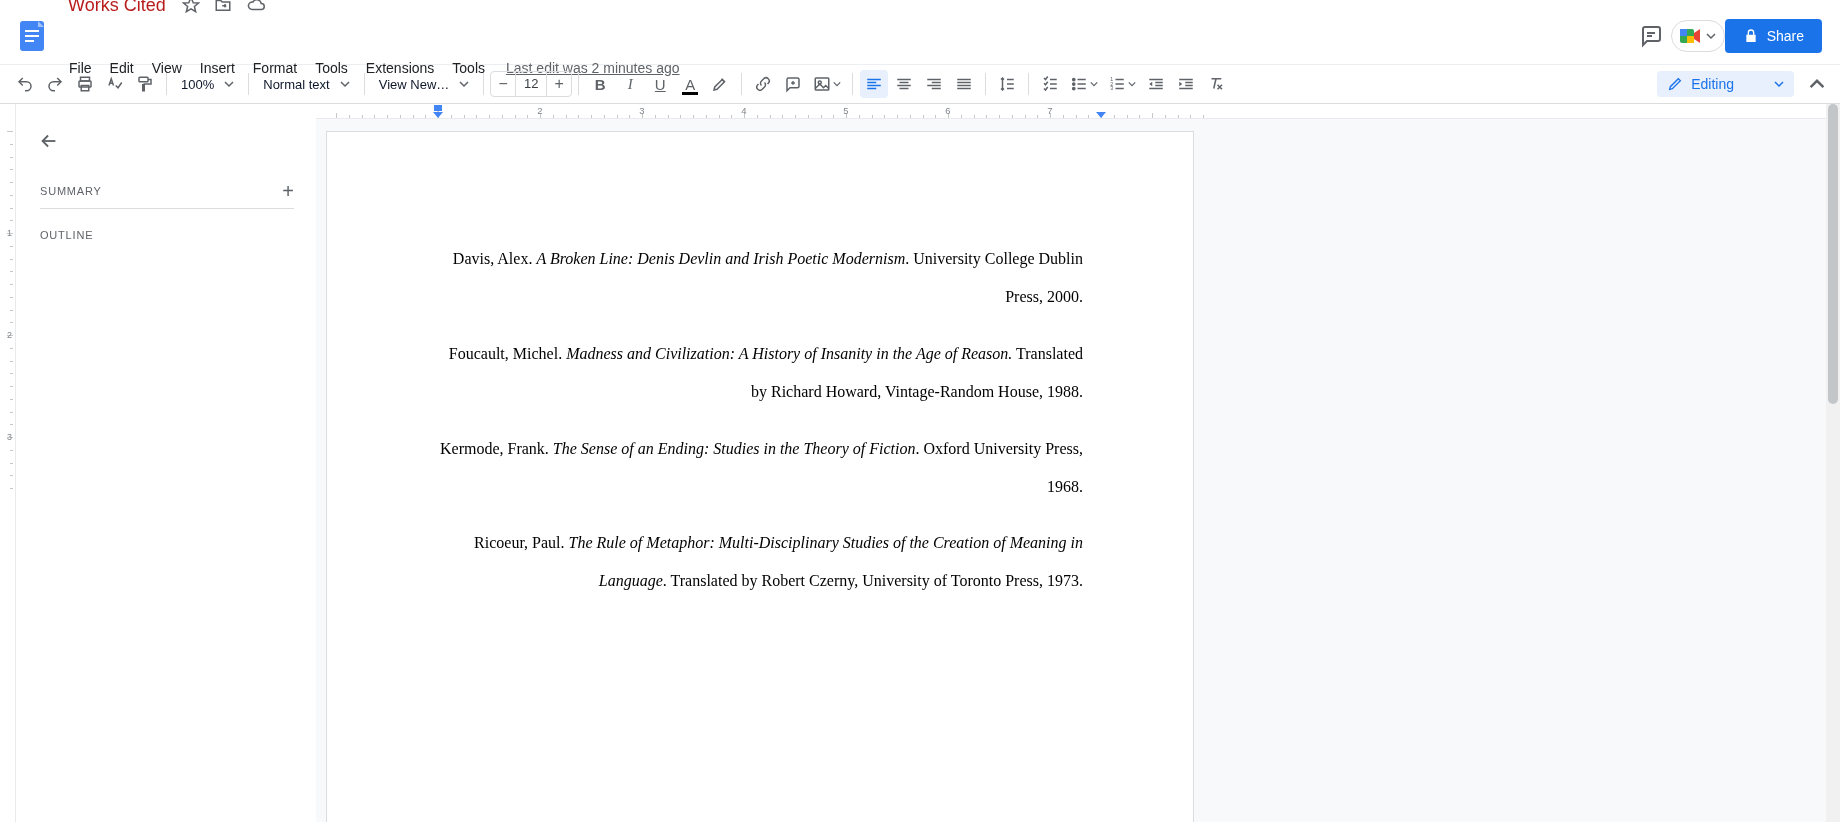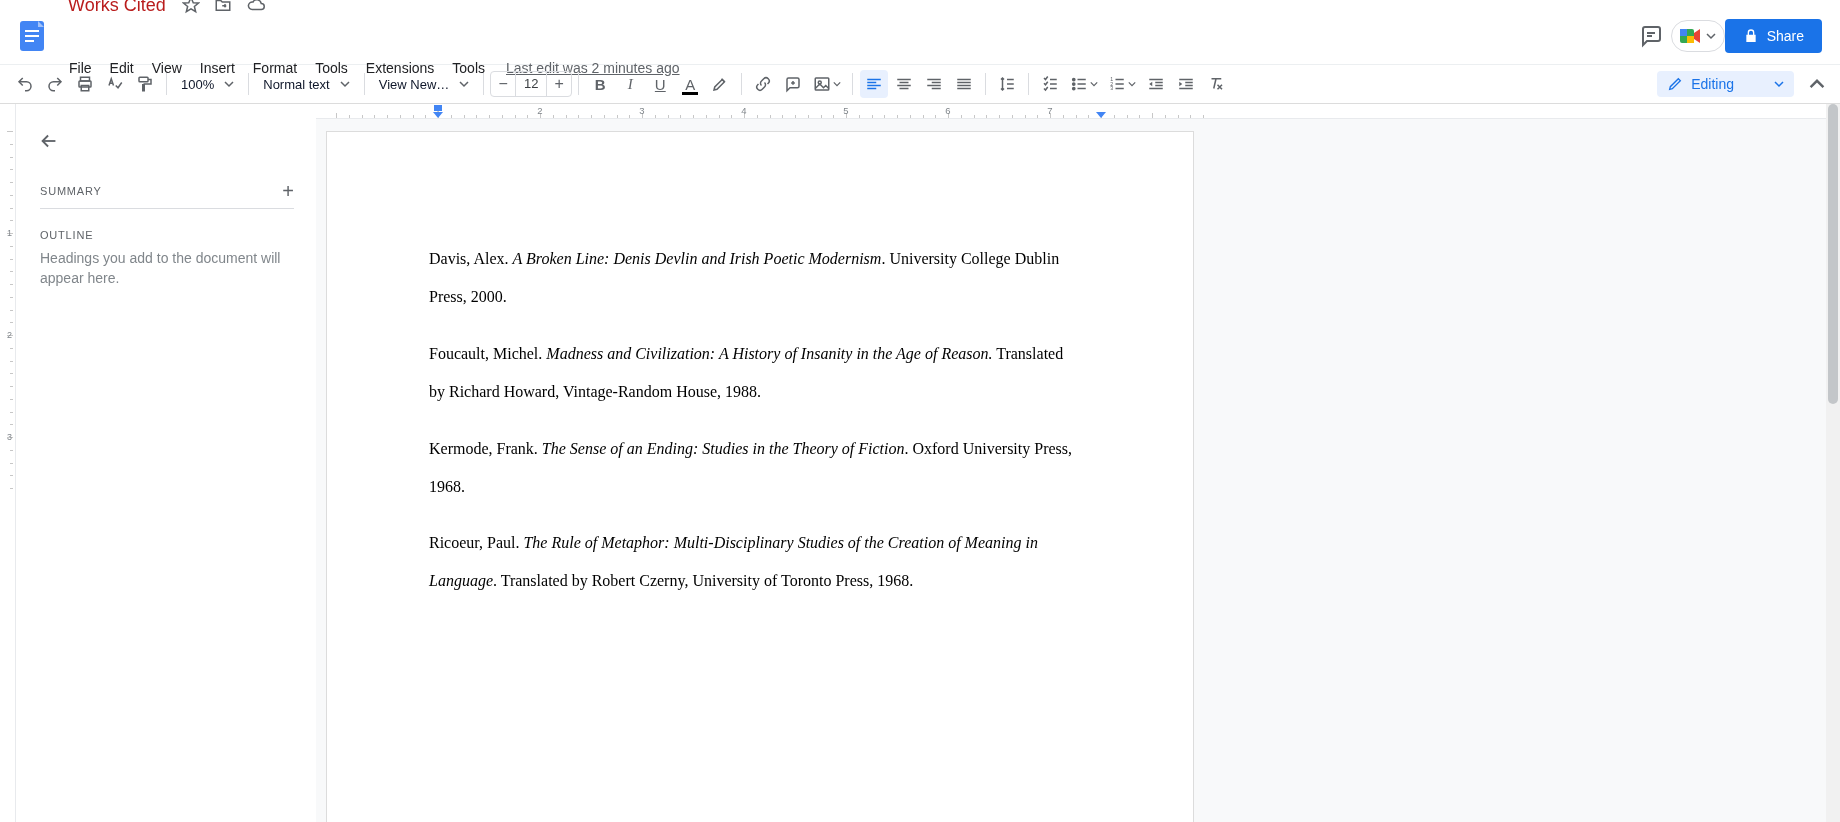--- a/index.html
+++ b/index.html
@@ -49,21 +49,21 @@
   .ruler-h { height: 15px; background: #fff; border-bottom: 1px solid #e8eaed; position: relative; font-size: 9.5px; color: #80868b; }
   .ruler-h .rwrap { position: absolute; left: 10px; right: 0; top: 0; bottom: 0; }
   .ruler-h .htick { position: absolute; top: 9px; width: 1px; height: 5px; background: #c7c7c7; }
   .ruler-h .htick.small { top: 11px; height: 3px; }
   .ruler-h .hnum { position: absolute; top: 1px; transform: translateX(-50%); }
   .indent-marker { position: absolute; top: 8px; }
   .indent-marker.down { width: 0; height: 0; border-left: 5px solid transparent; border-right: 5px solid transparent; border-top: 6px solid #4285f4; }
   .indent-marker.box { top: 1px; width: 8px; height: 6px; background: #4285f4; margin-left: -4px; }
   .canvas { position: absolute; top: 15px; left: 0; right: 0; bottom: 0; overflow: auto; background: #f8f9fa; }
   .page { width: 868px; min-height: 1100px; background: #fff; margin: 12px 0 40px 10px; border: 1px solid #dcdcdc; padding: 108px 102px 96px 102px; font-family: "Times New Roman", Times, serif; font-size: 16px; color: #000; }
-  .page p { line-height: 2.37; margin: 0 15px 0 0; }
+  .page p { line-height: 2.37; margin: 0 8px 0 0; text-align: right; }
   .page p.entry { padding-left: 0; }
   .page em { font-style: italic; }
   .scrollbar-fake { position: absolute; right: 0; top: 0; bottom: 0; width: 14px; background: #f1f1f1; }
   .scrollbar-fake .thumb { position: absolute; left: 2px; right: 2px; top: 0; height: 300px; background: #c3c6c9; border-radius: 6px; }
   svg { flex-shrink: 0; }
 </style>
 </head>
 <body>
 
 <div class="titlebar">
@@ -382,21 +382,20 @@
           <path d="M19 12H5"></path>
           <path d="M11 6l-6 6 6 6"></path>
         </svg>
     </div>
     <div class="summary-row">
       <span class="summary-label">SUMMARY</span>
       <span class="summary-add">+</span>
     </div>
     <hr class="summary-hr">
     <div class="outline-label">OUTLINE</div>
-    <div class="outline-placeholder">Headings you add to the document will appear here.</div>
   </div>
 
   <div class="doc-area">
     <div class="ruler-h">
         <div class="rwrap" id="ruler-h">
           <div class="htick" style="left: 10px;"></div>
           <div class="htick small" style="left: 22.75px;"></div>
           <div class="htick small" style="left: 35.5px;"></div>
           <div class="htick small" style="left: 48.25px;"></div>
           <div class="htick small" style="left: 61px;"></div>
@@ -477,21 +476,21 @@
         </div>
       </div>
     <div class="canvas">
       <div class="page" id="page-content">
           <p class="entry"><span>Davis, Alex. </span><em>A Broken Line: Denis Devlin and Irish Poetic Modernism</em><span>. University College Dublin Press, 2000.</span></p>
           <div style="height: 19px;"></div>
           <p class="entry"><span>Foucault, Michel. </span><em>Madness and Civilization: A History of Insanity in the Age of Reason.</em><span> Translated by Richard Howard, Vintage-Random House, 1988.</span></p>
           <div style="height: 19px;"></div>
           <p class="entry"><span>Kermode, Frank. </span><em>The Sense of an Ending: Studies in the Theory of Fiction</em><span>. Oxford University Press, 1968.</span></p>
           <div style="height: 19px;"></div>
-          <p class="entry"><span>Ricoeur, Paul. </span><em>The Rule of Metaphor: Multi-Disciplinary Studies of the Creation of Meaning in Language</em><span>. Translated by Robert Czerny, University of Toronto Press, 1968.</span></p>
+          <p class="entry"><span>Ricoeur, Paul. </span><em>The Rule of Metaphor: Multi-Disciplinary Studies of the Creation of Meaning in Language</em><span>. Translated by Robert Czerny, University of Toronto Press, 1973.</span></p>
           <div style="height: 19px;"></div>
         </div>
     </div>
     <div class="scrollbar-fake">
         <div class="thumb"></div>
       </div>
   </div>
 </div>
 
 </body></html>

